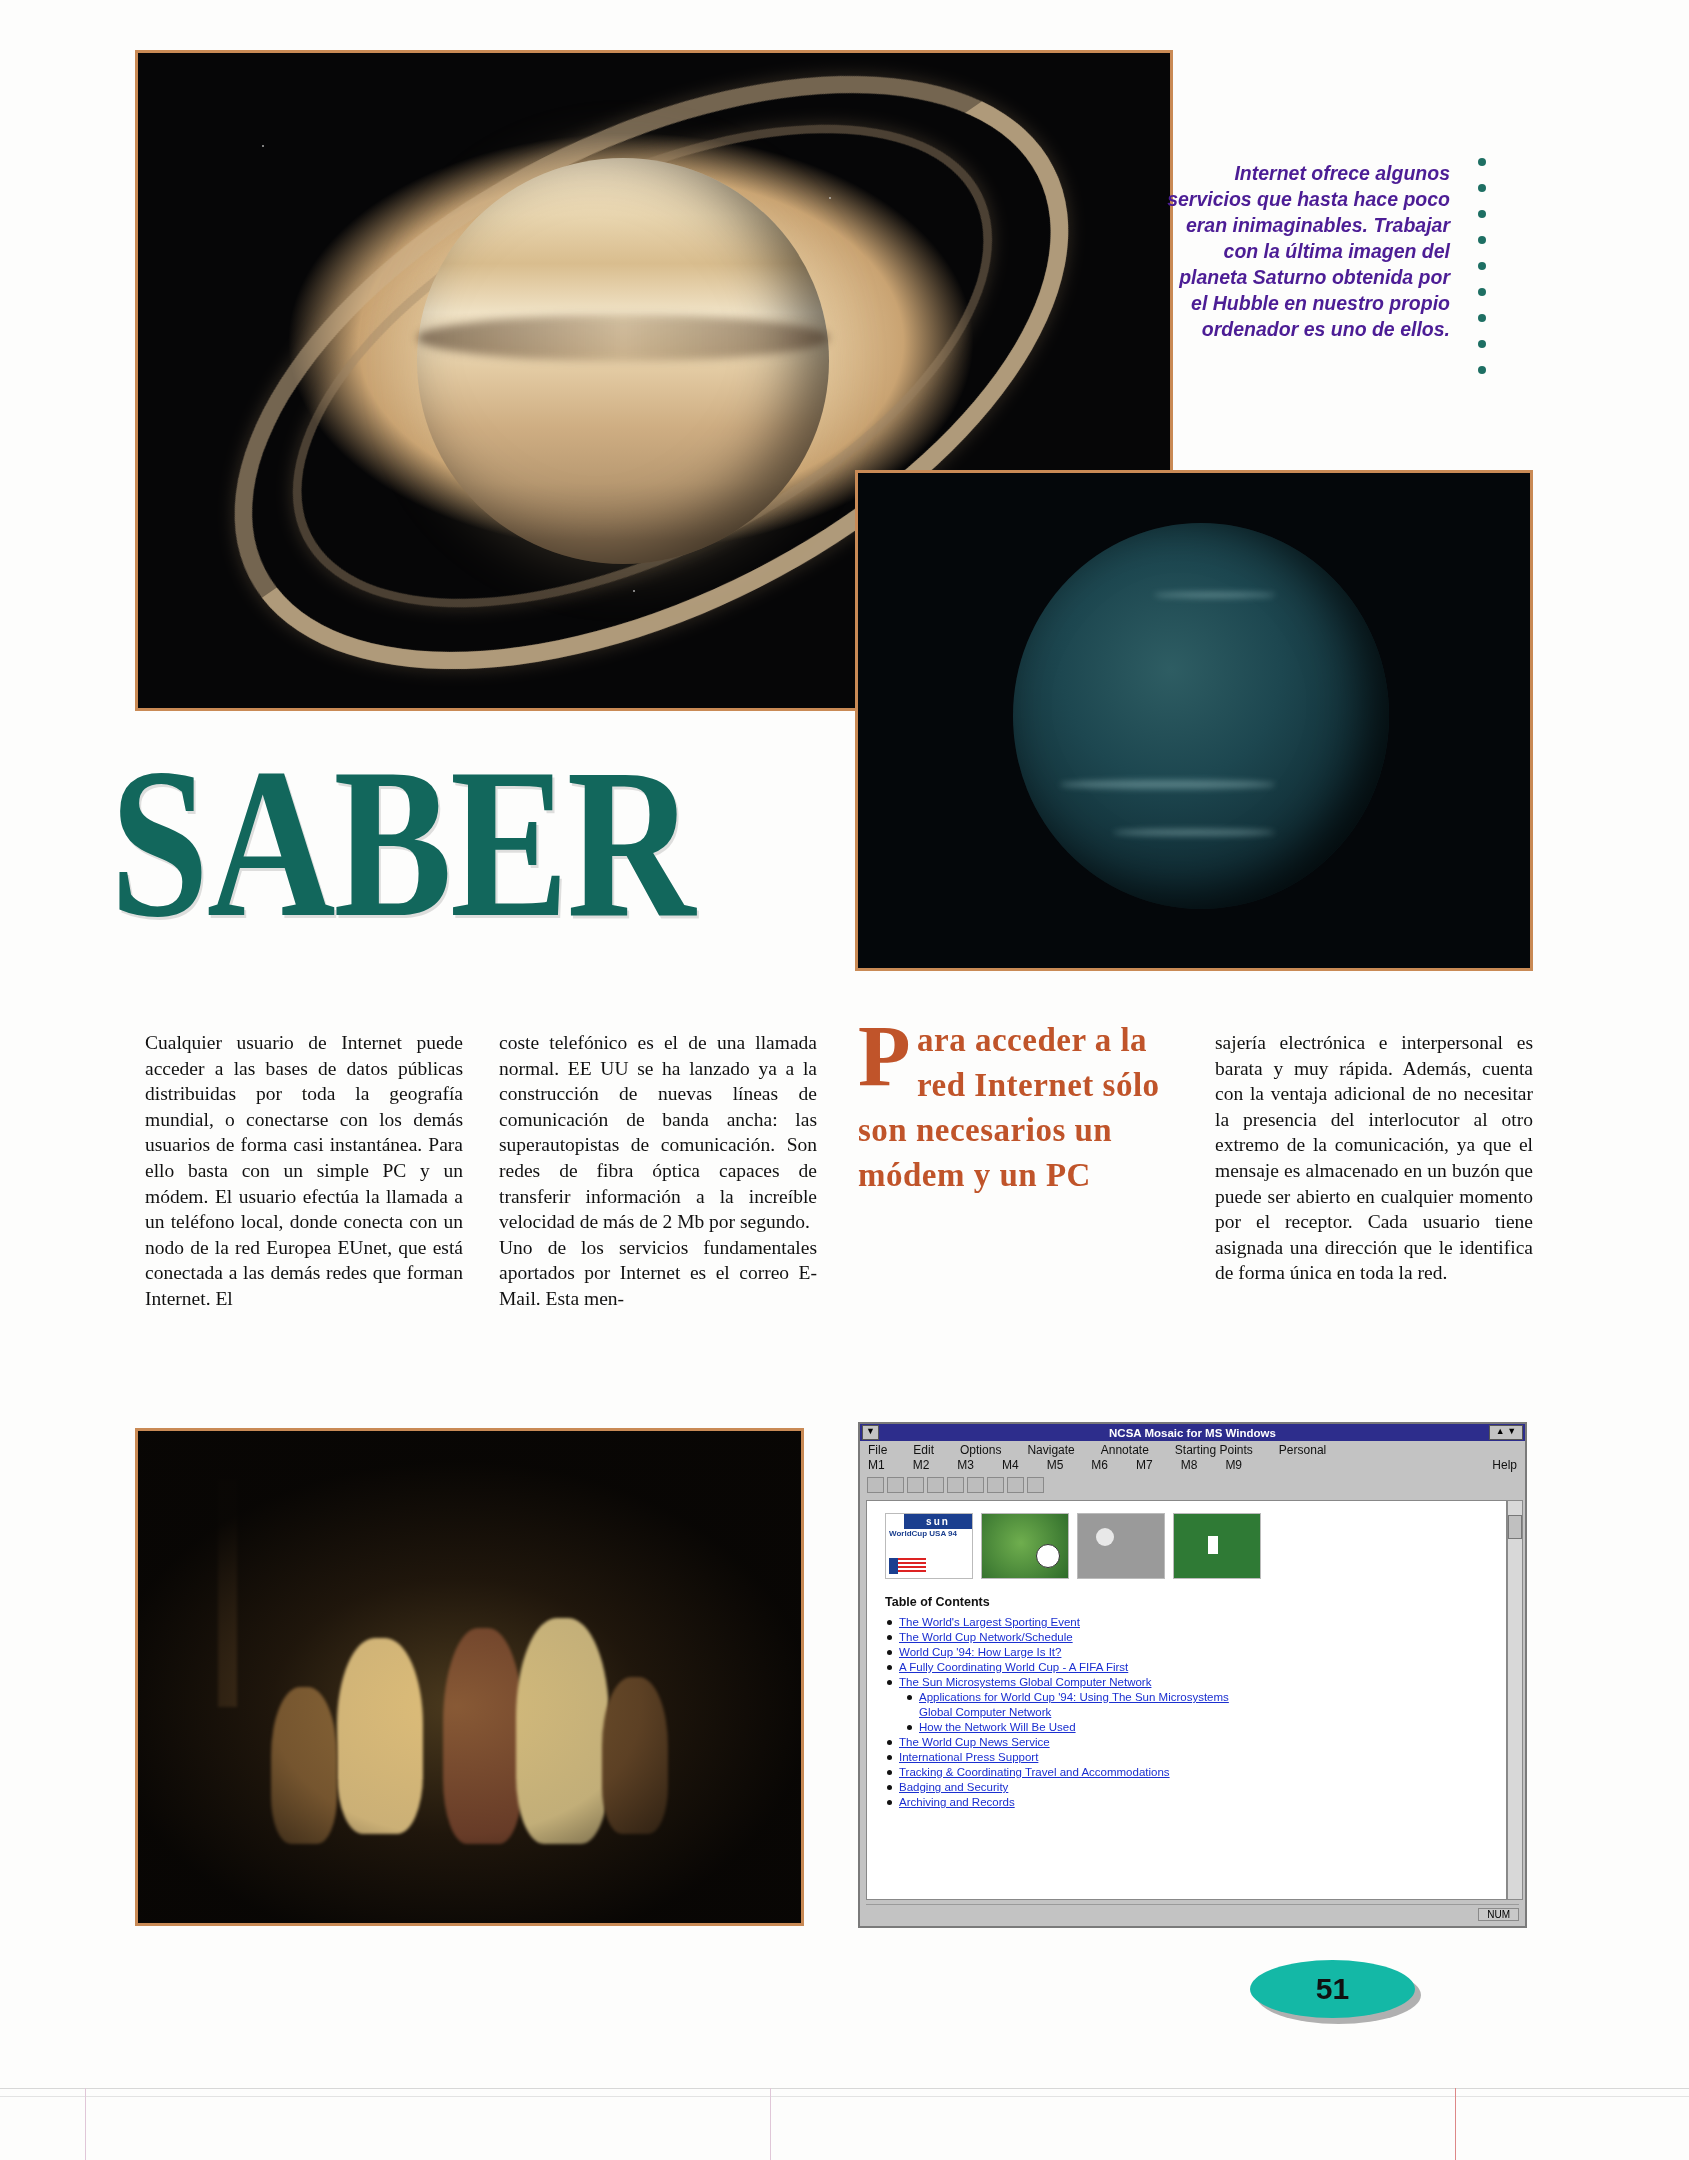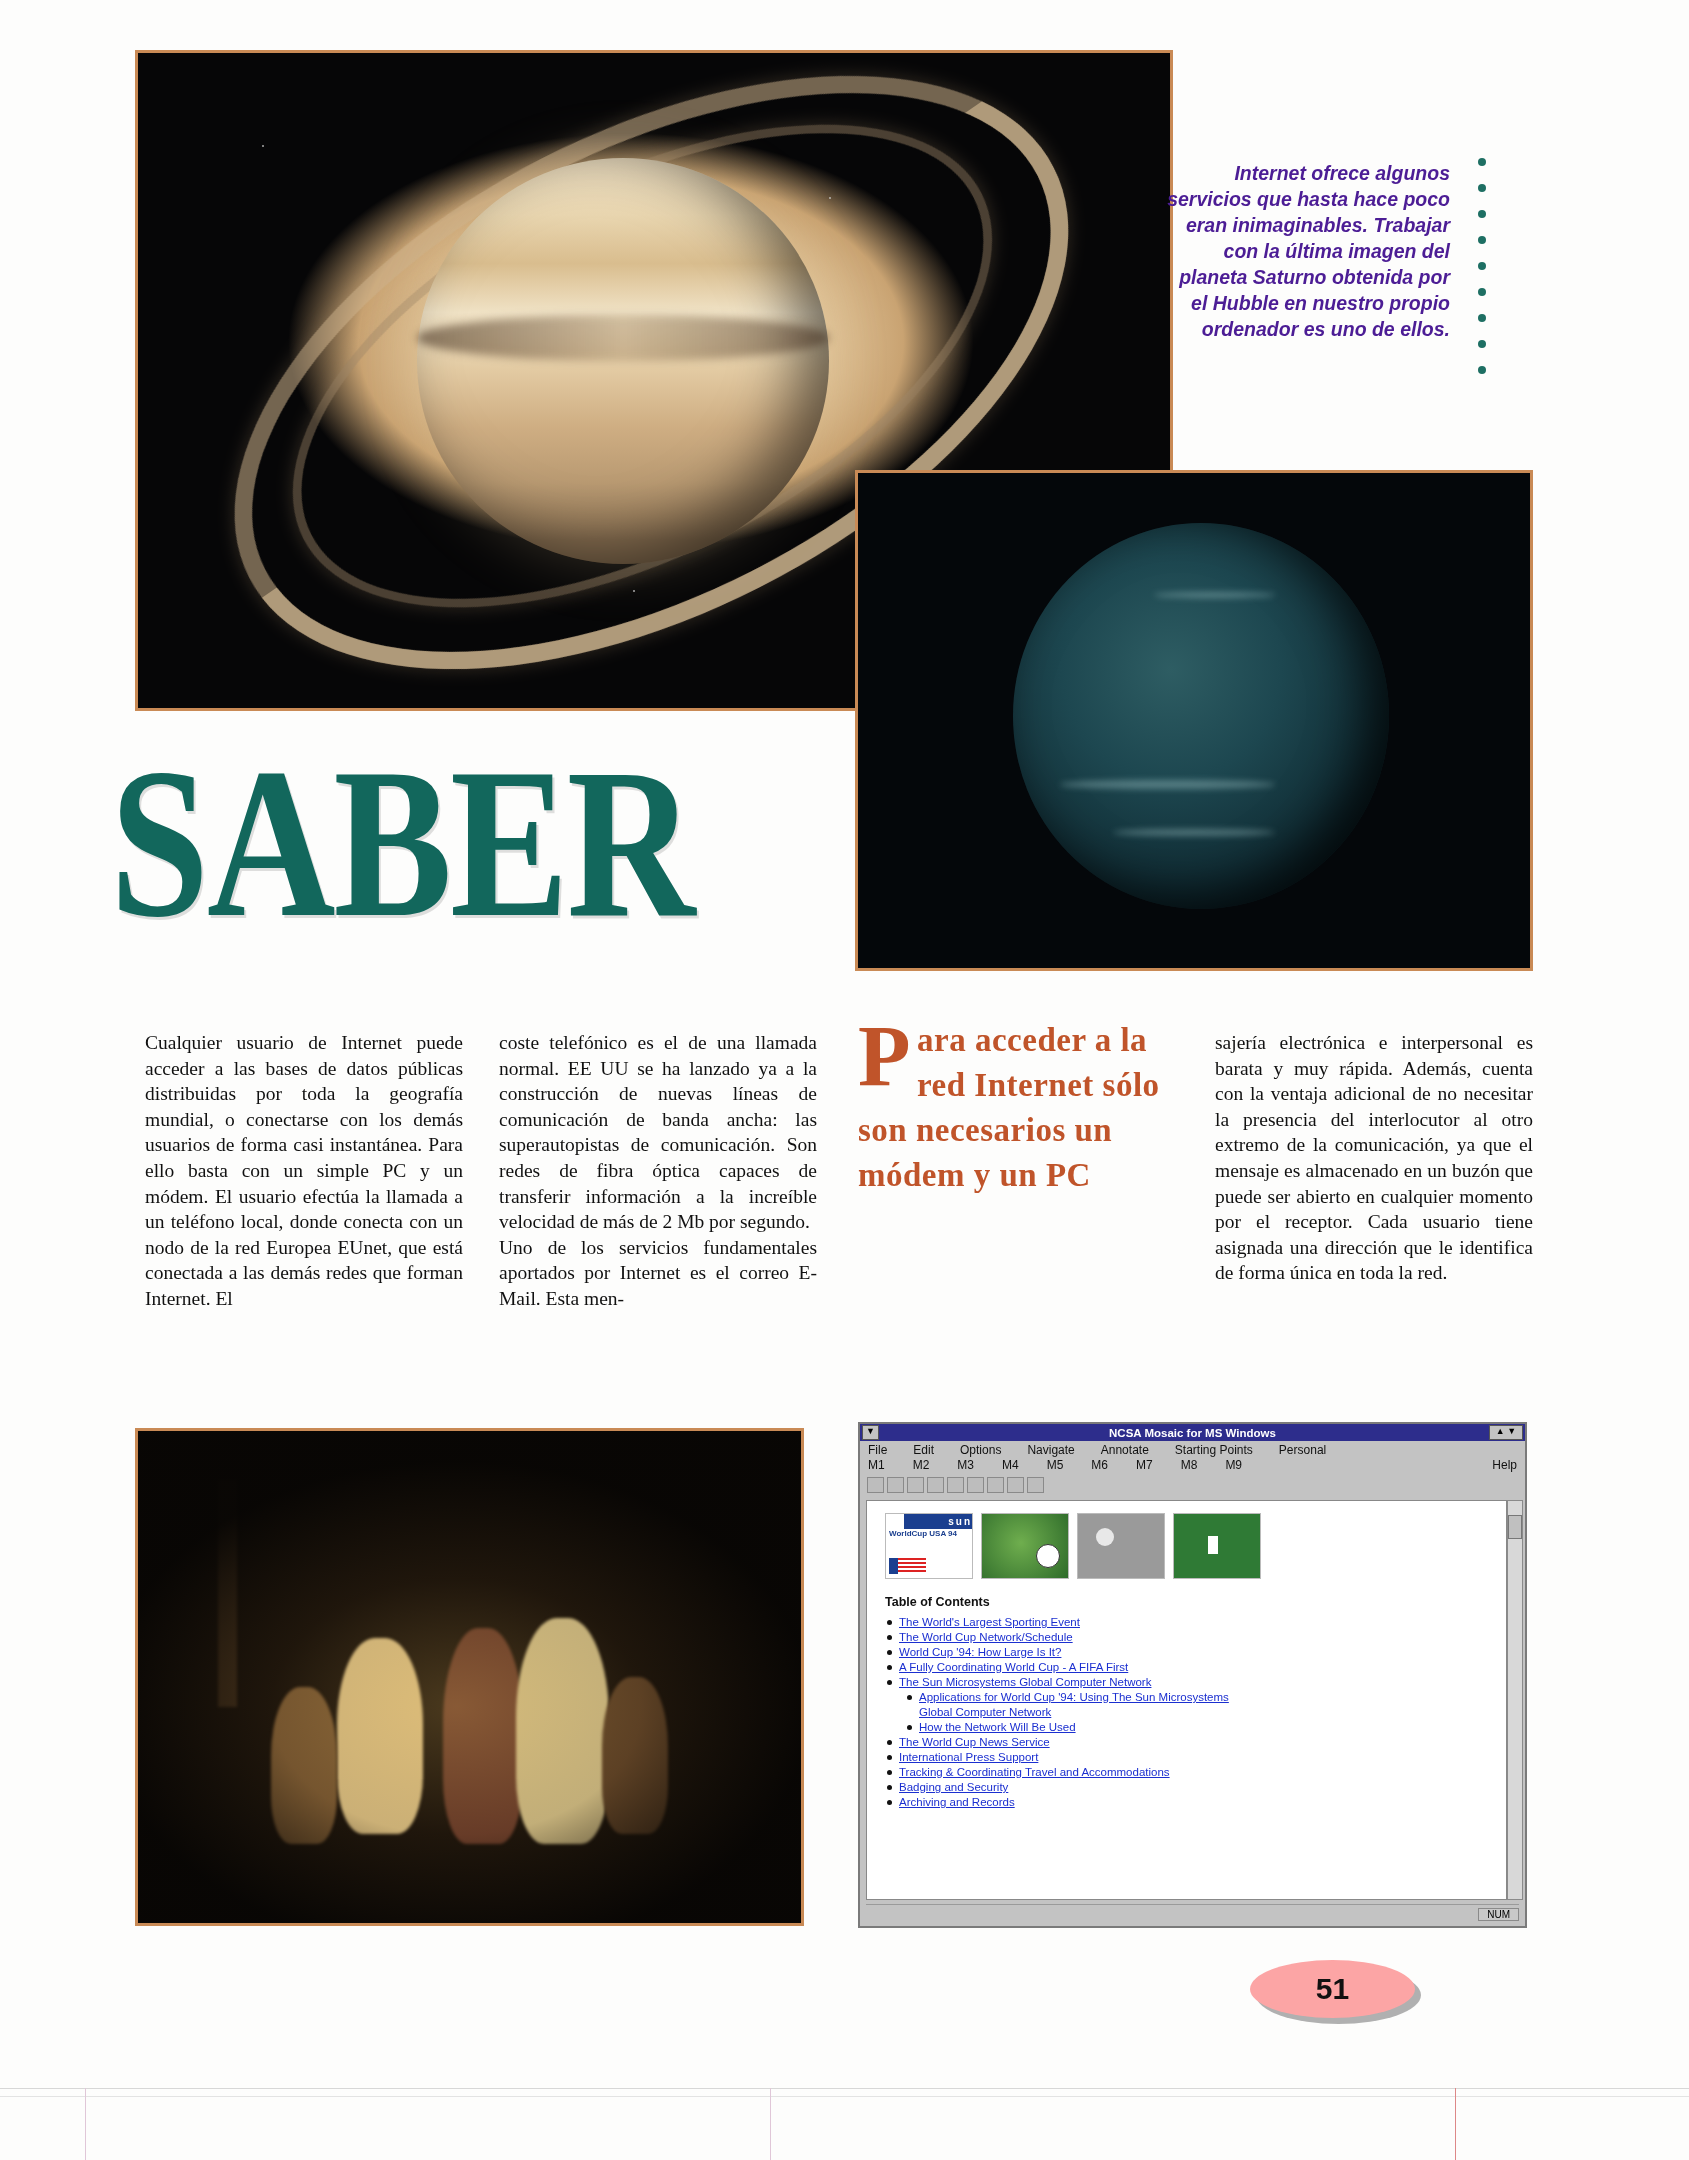--- a/index.html
+++ b/index.html
@@ -124,21 +124,21 @@
   .mtool{height:18px;margin:2px 4px;background:#c3c3c3;display:flex;align-items:center;gap:3px;padding-left:3px;}
   .mtool i{display:block;width:15px;height:14px;background:#bdbdbd;border:1px solid #8a8a8a;}
   .mcanvas{position:absolute;left:6px;top:76px;right:18px;bottom:26px;background:#fff;border:1px solid #888;overflow:hidden;}
   .mscroll{position:absolute;right:2px;top:76px;width:14px;bottom:26px;background:#d8d8d8;border:1px solid #8a8a8a;}
   .mscroll .thumb{width:12px;height:22px;background:#c0c0c0;border:1px solid #777;margin-top:14px;}
   .mstatus{position:absolute;left:6px;right:6px;bottom:3px;height:18px;background:#c3c3c3;border-top:1px solid #9a9a9a;display:flex;justify-content:flex-end;align-items:center;}
   .mstatus .num{font-size:10px;border:1px solid #8a8a8a;padding:0 8px;background:#c9c9c9;}
   .logos{display:flex;gap:8px;padding:12px 0 0 18px;}
   .logo{width:86px;height:64px;border:1px solid #bbb;background:#eee;position:relative;overflow:hidden;font-size:9px;}
   .logo.sun{background:#fff;}
-  .logo.sun .sunbar{background:#1b3f8f;color:#fff;font-weight:bold;font-size:10px;text-align:right;padding:2px 0;letter-spacing:2px;margin-left:18px;}
+  .logo.sun .sunbar{background:#1b3f8f;color:#fff;font-weight:bold;font-size:10px;text-align:center;padding:2px 0;letter-spacing:2px;margin-left:18px;}
   .logo.sun .wc{font-size:8px;font-weight:bold;color:#1b3f8f;padding-left:3px;}
   .logo.sun .stripes{position:absolute;left:3px;bottom:4px;width:28px;height:16px;background:repeating-linear-gradient(#d22 0 2px,#fff 2px 4px);border-left:9px solid #1b3f8f;}
   .logo.mascot{background:radial-gradient(circle at 45% 45%,#6fae4e,#2e6b2a);}
   .logo.mascot .ball{position:absolute;right:8px;bottom:10px;width:22px;height:22px;border-radius:50%;background:#fff;border:1px solid #333;}
   .logo.gray{background:#9a9a9a;}
   .logo.gray .b1{position:absolute;left:18px;top:14px;width:18px;height:18px;border-radius:50%;background:#e8e8e8;}
   .logo.pitch{background:#2f7a35;}
   .logo.pitch .pl{position:absolute;left:34px;top:22px;width:10px;height:18px;background:#fff;}
   .toc{padding:16px 0 0 18px;font-size:12.5px;color:#111;}
   .toc .h{font-weight:bold;margin-bottom:6px;}
@@ -146,21 +146,21 @@
   .toc li{color:#1b2fd0;text-decoration:underline;line-height:15px;font-size:11.5px;position:relative;padding-left:14px;}
   .toc li:before{content:"";position:absolute;left:2px;top:5px;width:5px;height:5px;border-radius:50%;background:#111;}
   .toc li.sub{padding-left:34px;}
   .toc li.sub:before{left:22px;}
   .toc li.cont{padding-left:34px;}
   .toc li.cont:before{display:none;}
 
   
   .pagenum{
     position:absolute;left:1250px;top:1960px;width:165px;height:58px;border-radius:50%;
-    background:#fca5a5;box-shadow:6px 6px 0 rgba(0,0,0,.30);
+    background:#14b8a6;box-shadow:6px 6px 0 rgba(0,0,0,.30);
     display:flex;align-items:center;justify-content:center;
     font-family:"Liberation Sans",sans-serif;font-weight:bold;font-size:30px;color:#111;
   }
   .hairline{position:absolute;left:0;right:0;top:2088px;height:1px;background:#d7d7d7;}
   .hairline2{position:absolute;left:0;right:0;top:2096px;height:1px;background:#e3e3e3;}
   .vline{position:absolute;top:2088px;height:72px;width:1px;background:#e0c7d8;}
 </style>
 </head>
 <body>
 

